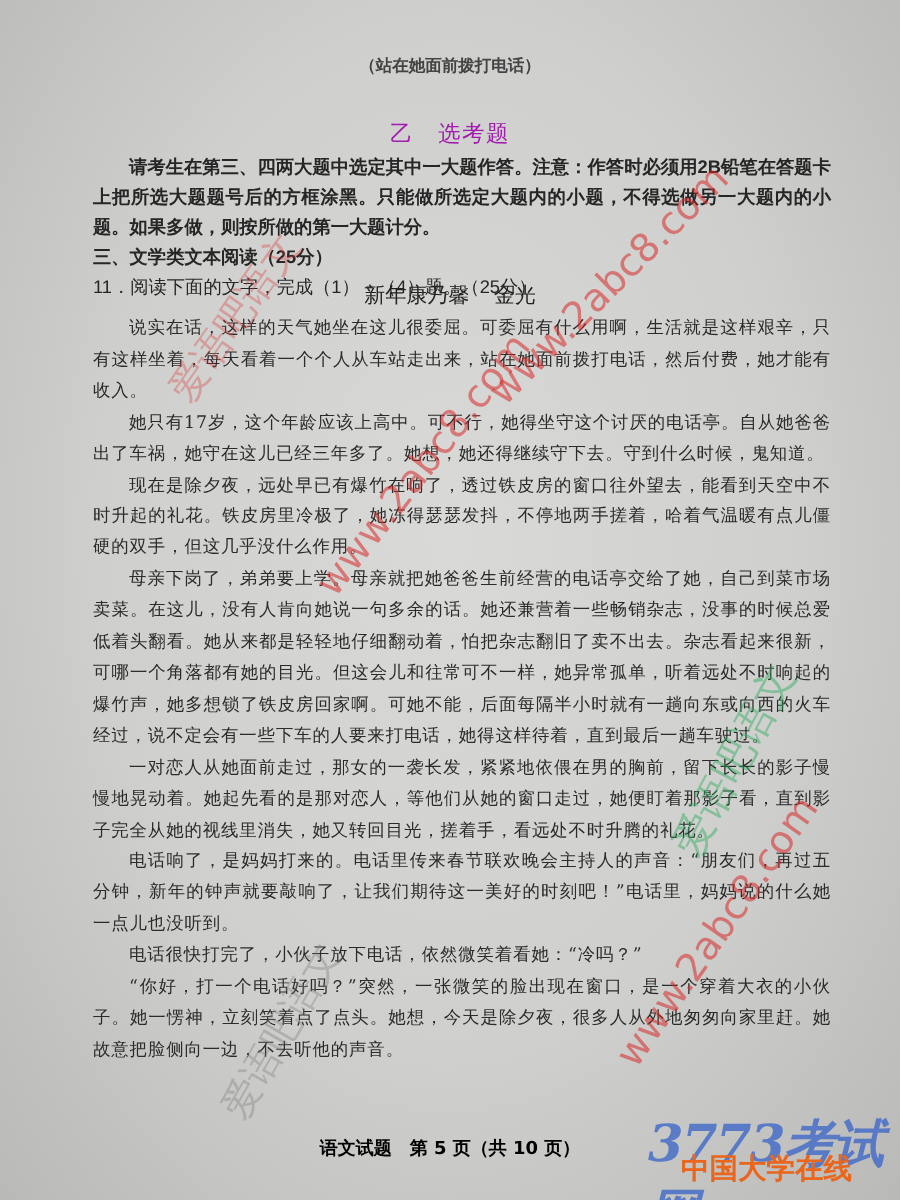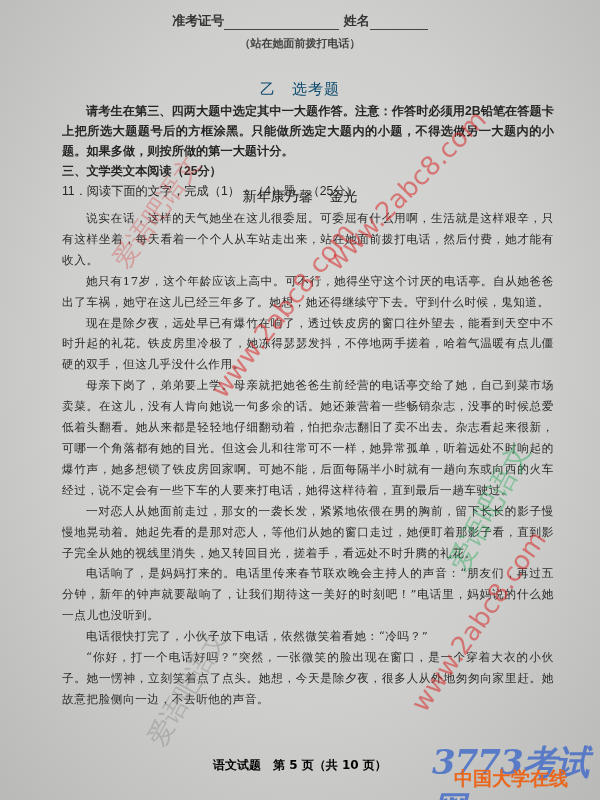--- a/index.html
+++ b/index.html
@@ -7,21 +7,21 @@
     width: 600px; height: 800px; overflow: hidden; position: relative;
     background: radial-gradient(ellipse at 50% 45%, #d9d9d7 0%, #cfcfcd 55%, #b9b9b7 100%);
     font-family: "DejaVu Serif", "Liberation Serif", serif;
     color: #2a2a2a;
   }
   .page { position: absolute; left: 0; top: 0; width: 600px; height: 800px; }
   .hdr { position: absolute; left: 0; width: 600px; text-align: center; }
   .exam-line { top: 12px; font-size: 13px; font-weight: bold; color: #333; font-family: "DejaVu Sans", sans-serif; }
   .exam-line .blank { display: inline-block; border-bottom: 1px solid #444; vertical-align: bottom; height: 12px; }
   .note { top: 36px; font-size: 11px; font-weight: bold; color: #444; }
-  .sec-title { top: 80px; font-size: 15px; font-family: "DejaVu Sans", sans-serif; color: #0c4a6e; letter-spacing: 1px; }
+  .sec-title { top: 80px; font-size: 15px; font-family: "DejaVu Sans", sans-serif; color: #a21caf; letter-spacing: 1px; }
   .instr {
     position: absolute; left: 62px; top: 101px; width: 492px;
     font-family: Liberation Sans, sans-serif; font-weight: bold; font-size: 12.2px; line-height: 20px; color: #262626;
   }
   .instr p { margin: 0; text-indent: 24px; text-align: justify; }
   .instr .line { text-indent: 0; }
   .story-title {
     position: absolute; left: 0; width: 600px; top: 188px; text-align: center;
     font-size: 14px; color: #222; font-family: "DejaVu Sans", sans-serif;
   }
@@ -40,24 +40,20 @@
   .wm-green { color: rgba(40, 170, 90, 0.45); font-size: 28px; transform-origin: left top; }
   .logo { position: absolute; left: 432px; top: 740px; width: 170px; height: 60px; }
   .logo .big { position: absolute; left: 0; top: 0; font-size: 34px; font-style: italic; font-weight: bold; color: rgba(70, 110, 200, 0.85); letter-spacing: -1px; }
   .logo .sub { position: absolute; left: 22px; top: 26px; font-size: 19px; font-weight: bold; color: #e9661c; font-family: "DejaVu Sans", sans-serif; }
 </style>
 </head>
 <body>
 
 <div class="page">
 
-  <div class="hdr exam-line">
-    <span>准考证号</span><span class="blank" style="width:115px"></span>
-    <span>姓名</span><span class="blank" style="width:58px"></span>
-  </div>
   <div class="hdr note">（站在她面前拨打电话）</div>
 
   <div class="hdr sec-title">乙　选考题</div>
 
   <div class="instr">
     <p>请考生在第三、四两大题中选定其中一大题作答。注意：作答时必须用2B铅笔在答题卡上把所选大题题号后的方框涂黑。只能做所选定大题内的小题，不得选做另一大题内的小题。如果多做，则按所做的第一大题计分。</p>
     <p class="line">三、文学类文本阅读（25分）</p>
     <p class="line" style="font-weight:normal">11．阅读下面的文字，完成（1）－（4）题。（25分）</p>
   </div>
 

